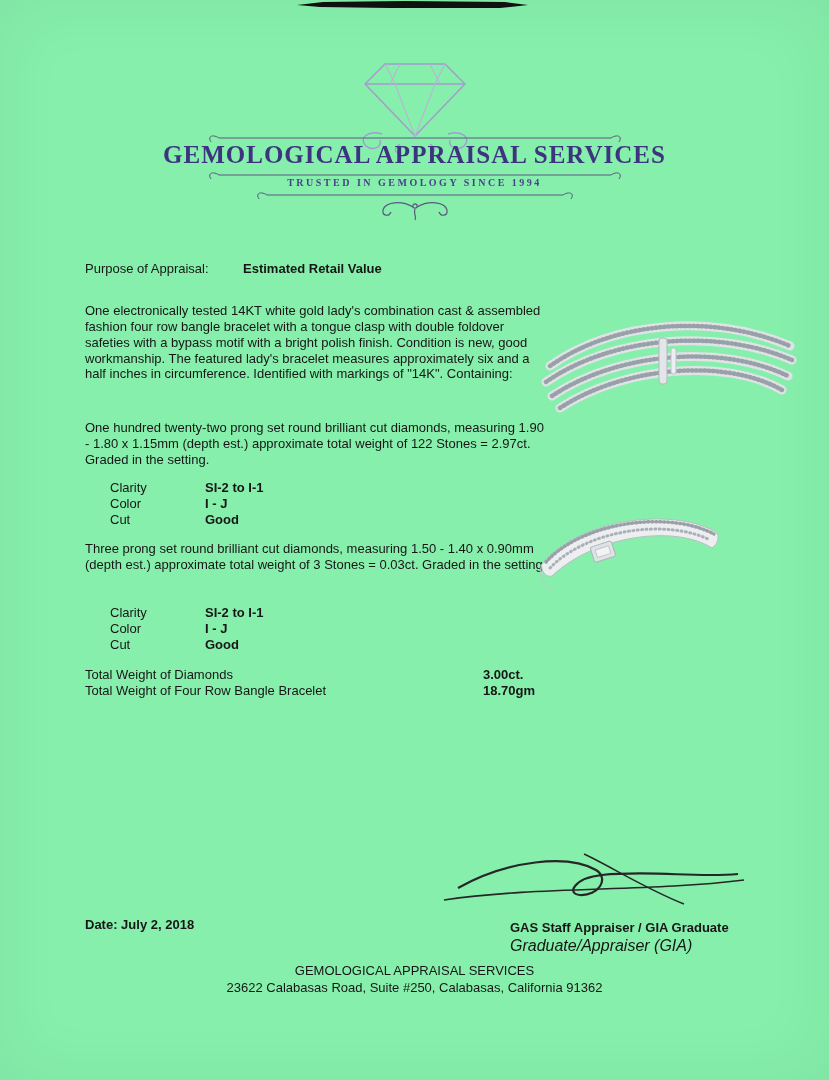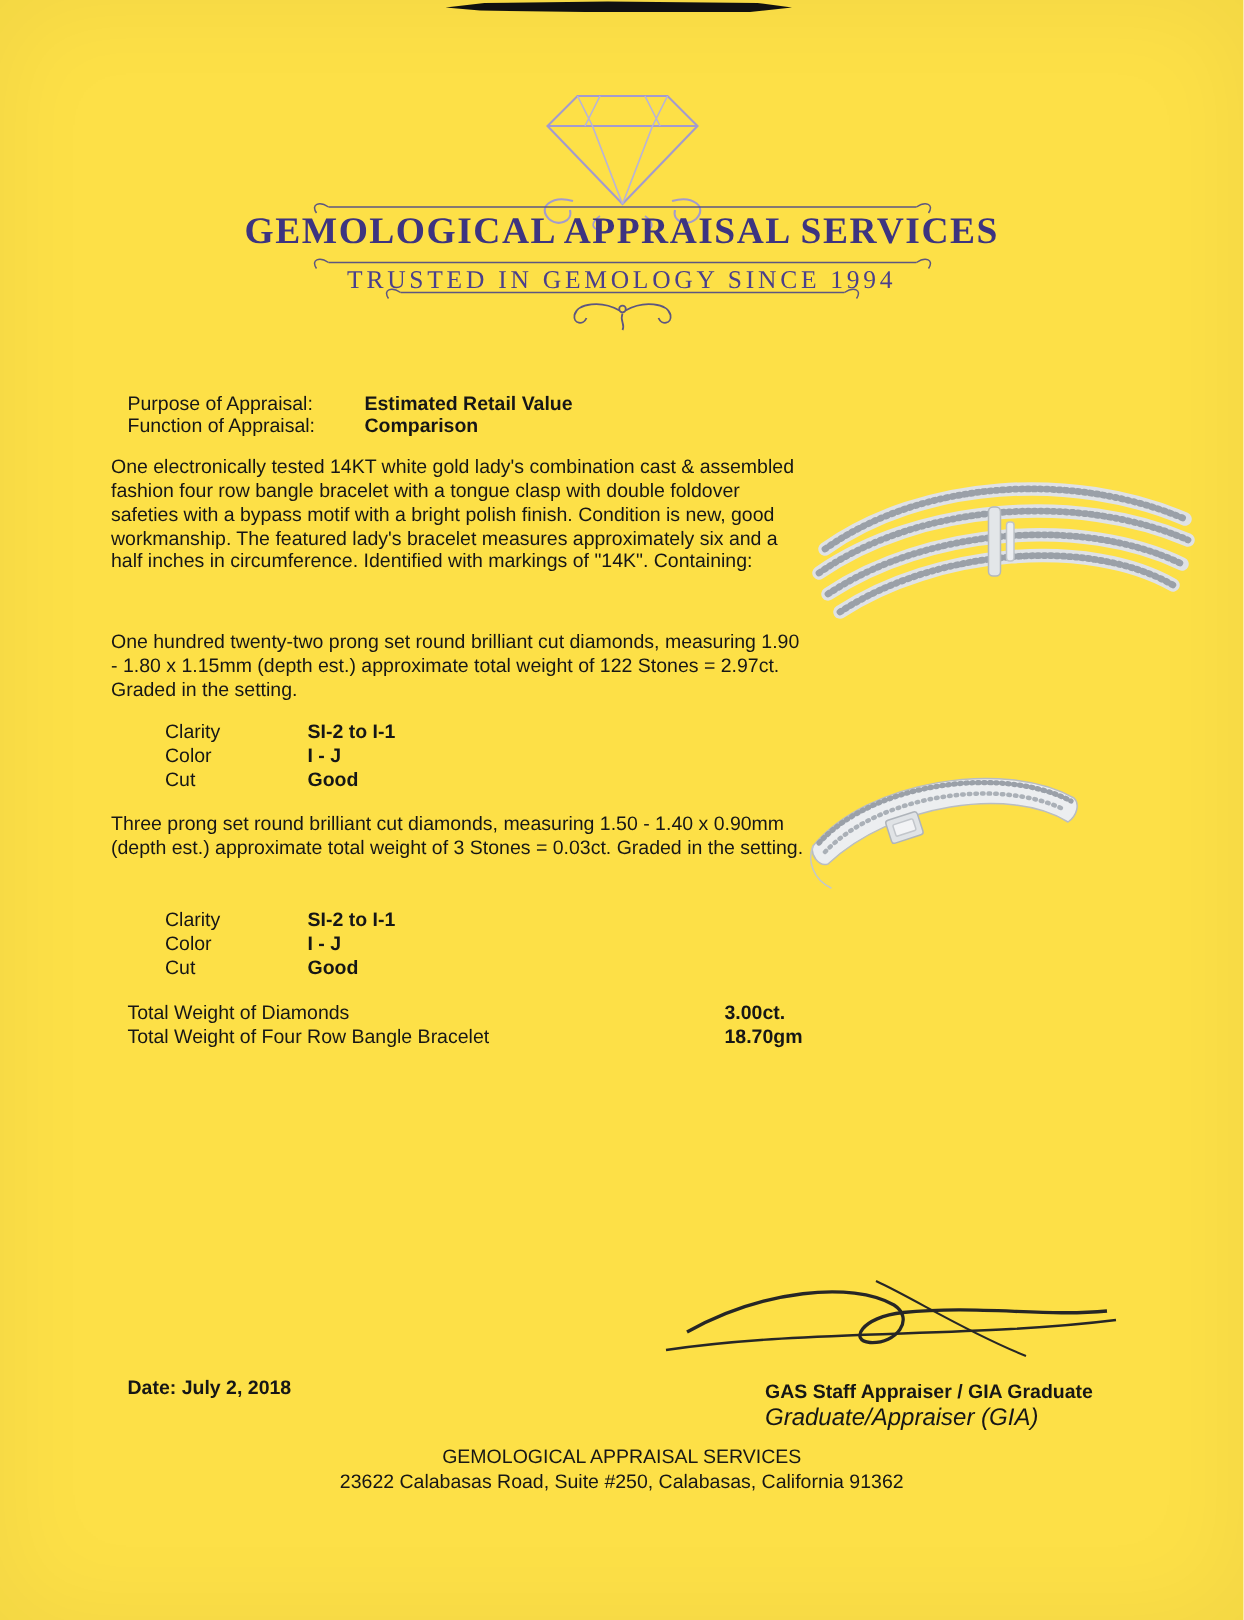--- a/index.html
+++ b/index.html
@@ -1,37 +1,37 @@
 <!DOCTYPE html>
 <html><head>
 <meta charset="utf-8">
 <style>
   html,body{margin:0;padding:0;background:#ffffff;}
   .page{
-    position:relative;width:829px;height:1080px;background:#fde047;overflow:hidden;
+    position:relative;width:829px;height:1080px;background:#86efac;overflow:hidden;
     font-family:"Liberation Sans", sans-serif;color:#161616;
     box-shadow:inset 0 0 70px rgba(0,0,0,0.05);
   }
   svg{position:absolute;display:block;}
 
   .title{
     position:absolute;left:0;top:141px;width:829px;margin:0;text-align:center;
     font-family:"Liberation Serif", serif;font-weight:700;font-size:25px;
     letter-spacing:1px;color:#3d3480;
   }
   .tagline{
     position:absolute;left:0;top:177px;width:829px;text-align:center;
-    font-family:"Liberation Serif", serif;font-size:17px;letter-spacing:2.5px;
-    color:#4a3f8c;font-weight:400;
+    font-family:"Liberation Serif", serif;font-size:10px;letter-spacing:2.5px;
+    color:#4a3f8c;font-weight:700;
   }
   .body-text{font-size:13px;line-height:1.22;}
   .kv{position:absolute;left:85px;width:470px;height:16px;}
   .kv .kv-label{position:absolute;left:0;top:0;}
   .kv .kv-value{position:absolute;left:158px;top:0;font-weight:700;}
-  .para{position:absolute;left:74px;width:462px;}
+  .para{position:absolute;left:85px;width:462px;}
   .grades{position:absolute;left:110px;width:260px;}
   .grade-row{position:relative;height:16px;}
   .grade-row .g-label{position:absolute;left:0;top:0;}
   .grade-row .g-value{position:absolute;left:95px;top:0;font-weight:700;}
   .totals{position:absolute;left:85px;width:470px;}
   .total-row{position:relative;height:16px;}
   .total-row .t-label{position:absolute;left:0;top:0;}
   .total-row .t-value{position:absolute;left:398px;top:0;font-weight:700;}
   .date-line{position:absolute;left:85px;top:917px;font-weight:700;font-size:13px;}
   .appraiser-title{position:absolute;left:510px;top:920px;font-weight:700;font-size:13px;}
@@ -82,24 +82,20 @@
       <circle cx="60" cy="8" r="2.2"></circle>
       <path d="M58 9 C 46 2, 30 4, 28 12 C 27 18, 34 19, 36 14"></path>
       <path d="M62 9 C 74 2, 90 4, 92 12 C 93 18, 86 19, 84 14"></path>
       <path d="M60 11 C 58 16, 62 18, 60 22"></path>
     </g>
   </svg>
 
   <div class="kv body-text" style="top:261px;">
     <span class="kv-label">Purpose of Appraisal:</span>
     <span class="kv-value">Estimated Retail Value</span>
-  </div>
-  <div class="kv body-text" style="top:276px;">
-    <span class="kv-label">Function of Appraisal:</span>
-    <span class="kv-value">Comparison</span>
   </div>
 
   <div class="para body-text" style="top:303px;">One electronically tested 14KT white gold lady's combination cast &amp; assembled fashion four row bangle bracelet with a tongue clasp with double foldover safeties with a bypass motif with a bright polish finish. Condition is new, good workmanship. The featured lady's bracelet measures approximately six and a half inches in circumference. Identified with markings of "14K".  Containing:</div>
 
   <div class="para body-text" style="top:420px;">One hundred twenty-two prong set round brilliant cut diamonds, measuring 1.90 - 1.80 x 1.15mm (depth est.) approximate total weight of 122 Stones = 2.97ct. Graded in the setting.</div>
   <div class="grades body-text" style="top:480px;">
     <div class="grade-row">
       <span class="g-label">Clarity</span>
       <span class="g-value">SI-2 to I-1</span>
     </div>

